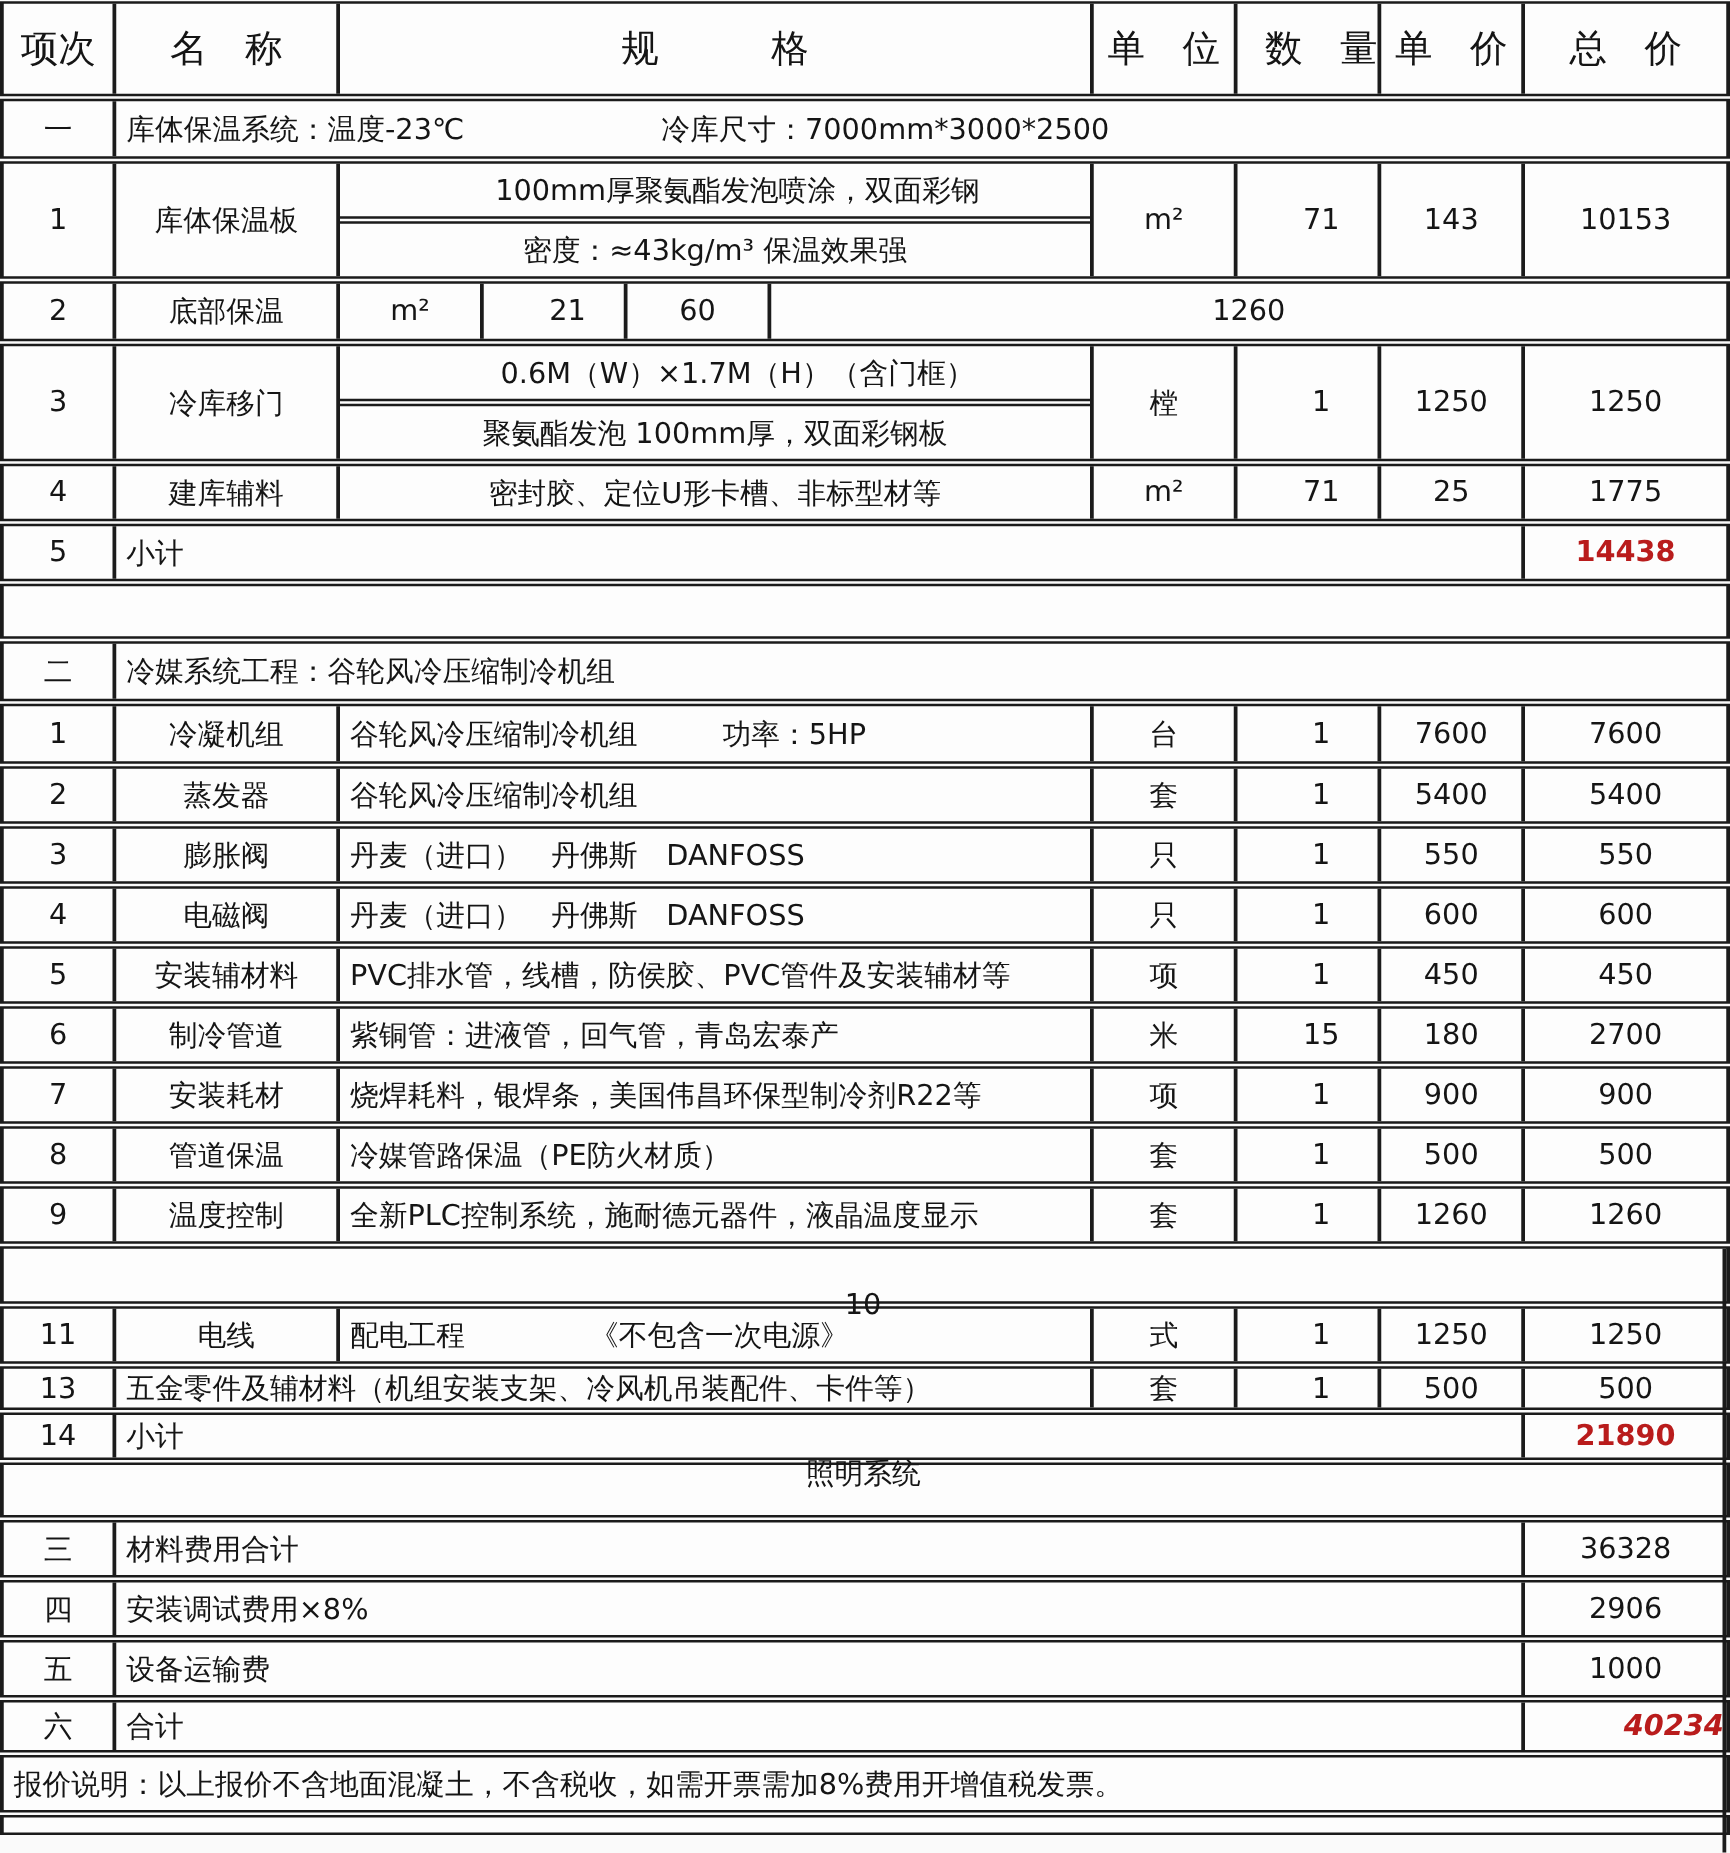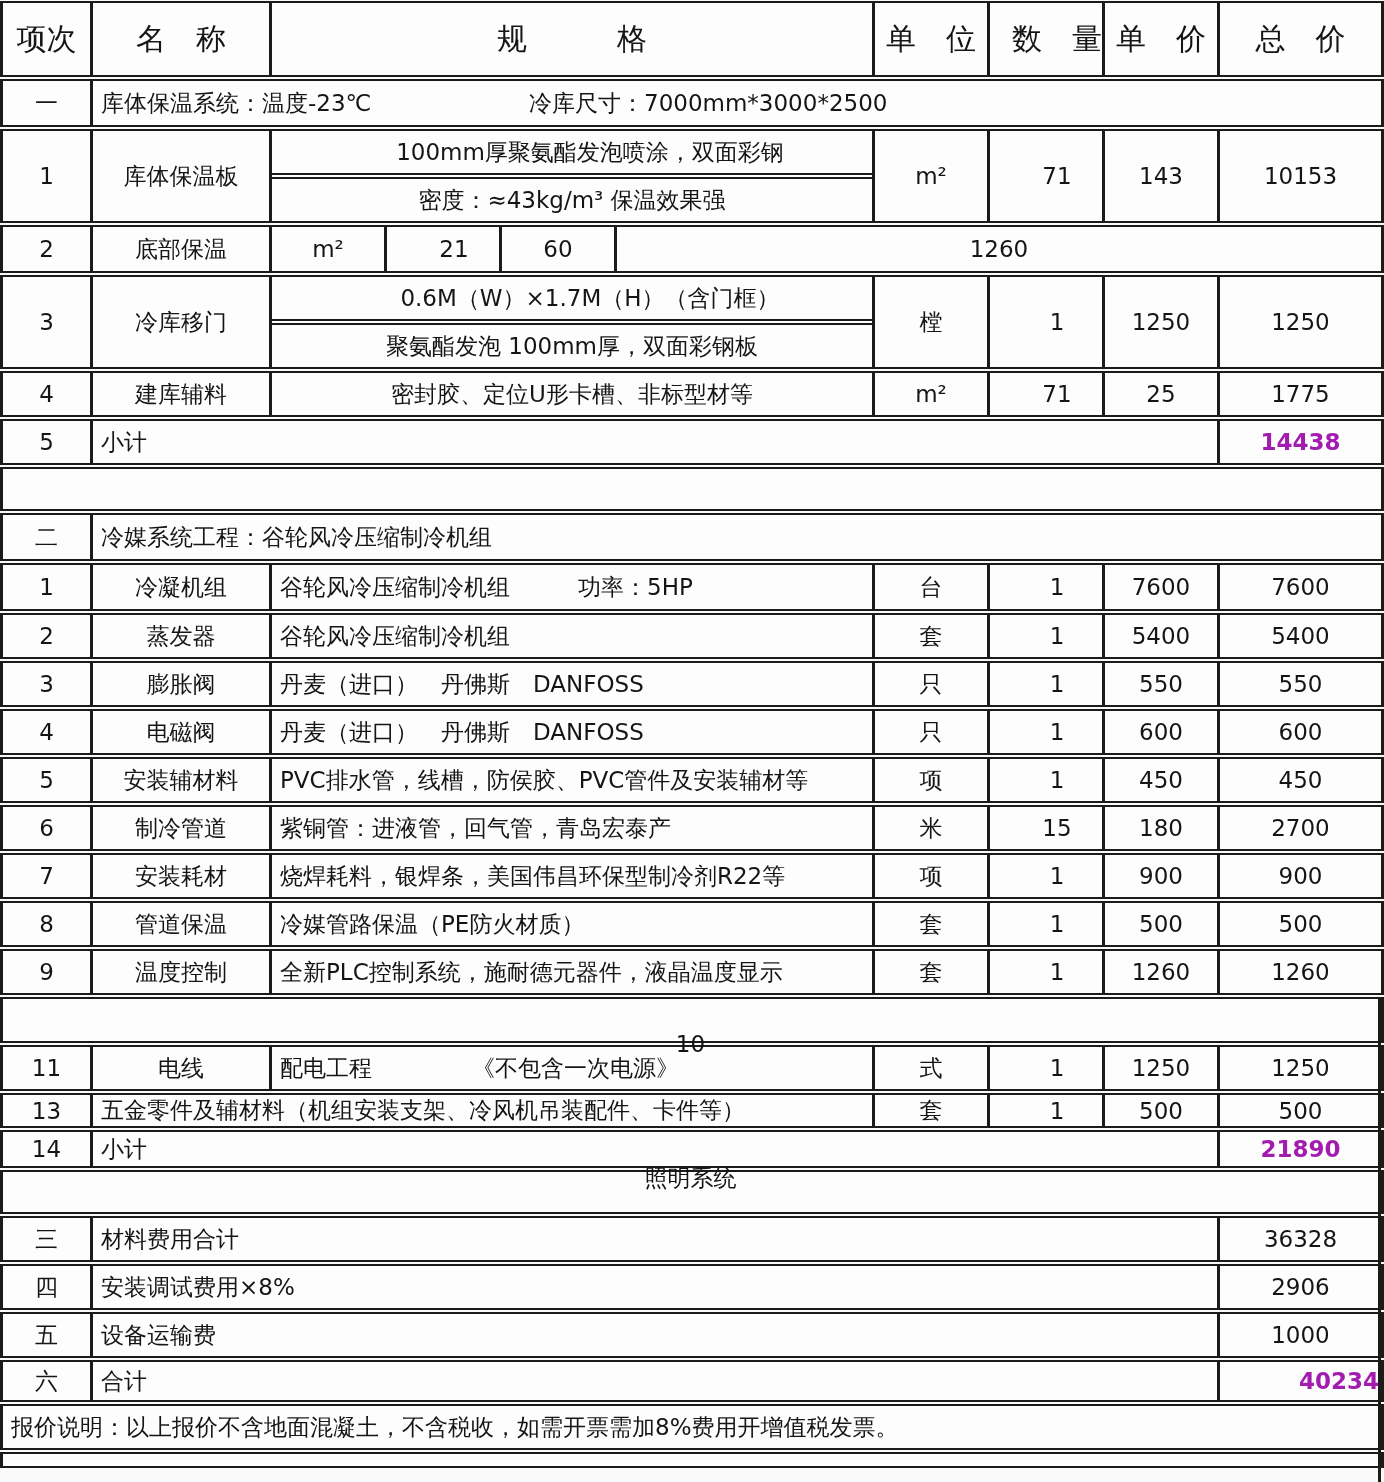--- a/index.html
+++ b/index.html
@@ -14,23 +14,23 @@
   .w1{flex:0 0 90px;}
   .w2{flex:0 0 179px;}
   .w3{flex:0 0 603px;}
   .w4{flex:0 0 115px;}
   .w5{flex:0 0 115px;padding-left:22px;}
   .w6{flex:0 0 115px;}
   .w7{flex:1 1 auto;}
   .wmid{flex:0 0 1127px;}   
   .wns{flex:0 0 782px;}     
   .left{justify-content:flex-start;padding-left:8px;}
-  .right{justify-content:flex-end;padding-right:2px;}
+  .right{justify-content:flex-end;padding-right:2px;font-style:italic;}
   .hdr{font-size:30px;}
-  .mag{color:#a21caf;font-weight:bold;}
+  .mag{color:#b91c1c;font-weight:bold;}
   .bold{font-weight:normal;}
   .stack{flex:0 0 603px;display:flex;flex-direction:column;border-right:3px solid #1b1b1b;box-sizing:border-box;}
   .sub{flex:1 1 0;display:flex;align-items:center;justify-content:center;overflow:hidden;}
   .sub.first{border-bottom:2px solid #1b1b1b;margin-bottom:2px;padding-left:36px;}
   .sub.second{border-top:2px solid #1b1b1b;}
   .gapnote{margin-left:100px;}
   .gapnote-power{margin-left:68px;}
   .titlespan{display:inline-block;width:428px;}
 </style>
 </head>

